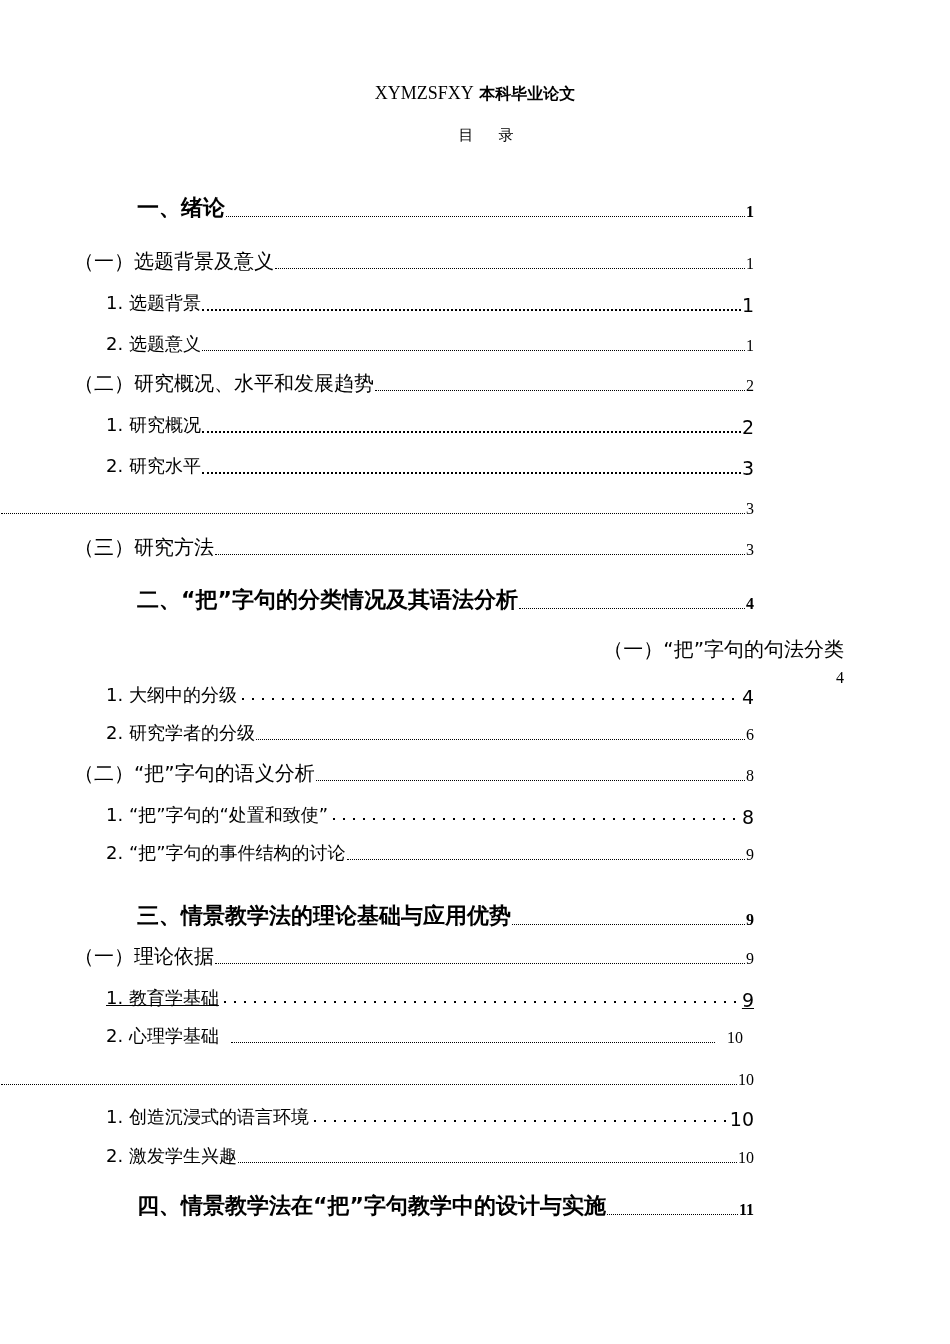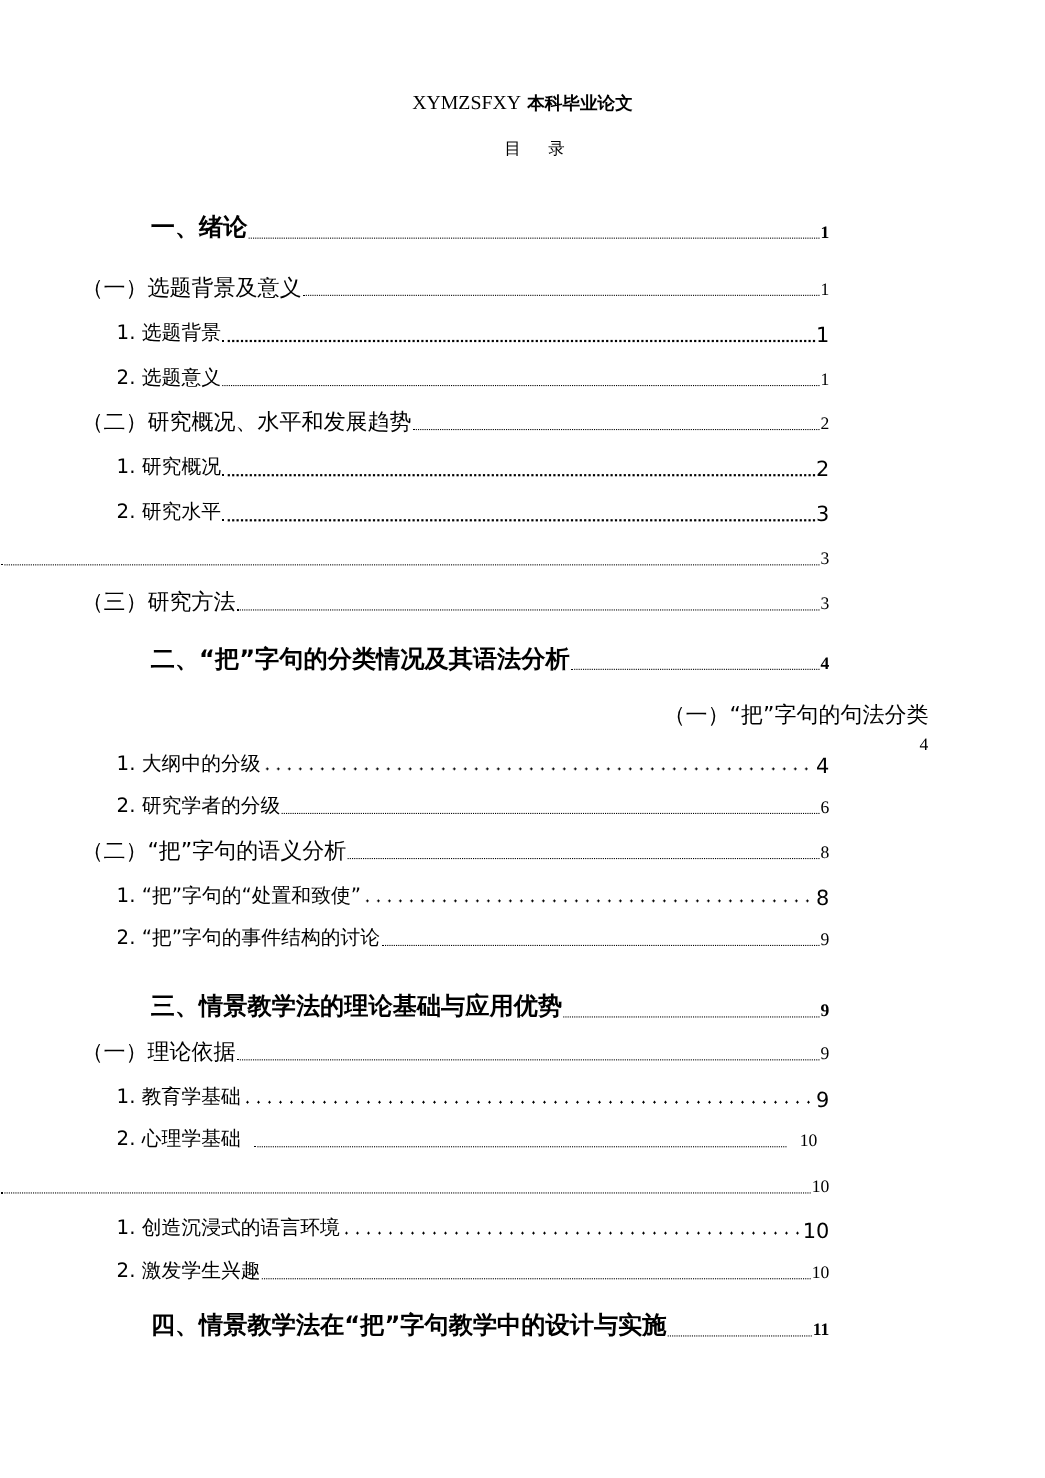--- a/index.html
+++ b/index.html
@@ -218,21 +218,21 @@
       <span class="leader"></span>
       <span class="page">9</span>
       <span style="flex: 0 0 90px;"></span>
     </div>
     <div class="toc-entry lvl2" style="top: 939px;">
       <span class="label">（一）理论依据</span>
       <span class="leader"></span>
       <span class="page">9</span>
       <span style="flex: 0 0 90px;"></span>
     </div>
-    <div class="toc-entry lvl3" style="top: 980px;">
+    <div class="toc-entry lvl3" style="top: 980px; text-decoration: underline;">
       <span class="label">1. 教育学基础</span>
       <span class="leader wide"></span>
       <span class="page sans">9</span>
       <span style="flex: 0 0 90px;"></span>
     </div>
     <div class="toc-entry lvl3" style="top: 1018px; gap: 11px;">
       <span class="label">2. 心理学基础</span>
       <span class="leader"></span>
       <span class="page">10</span>
       <span style="flex: 0 0 90px;"></span>

